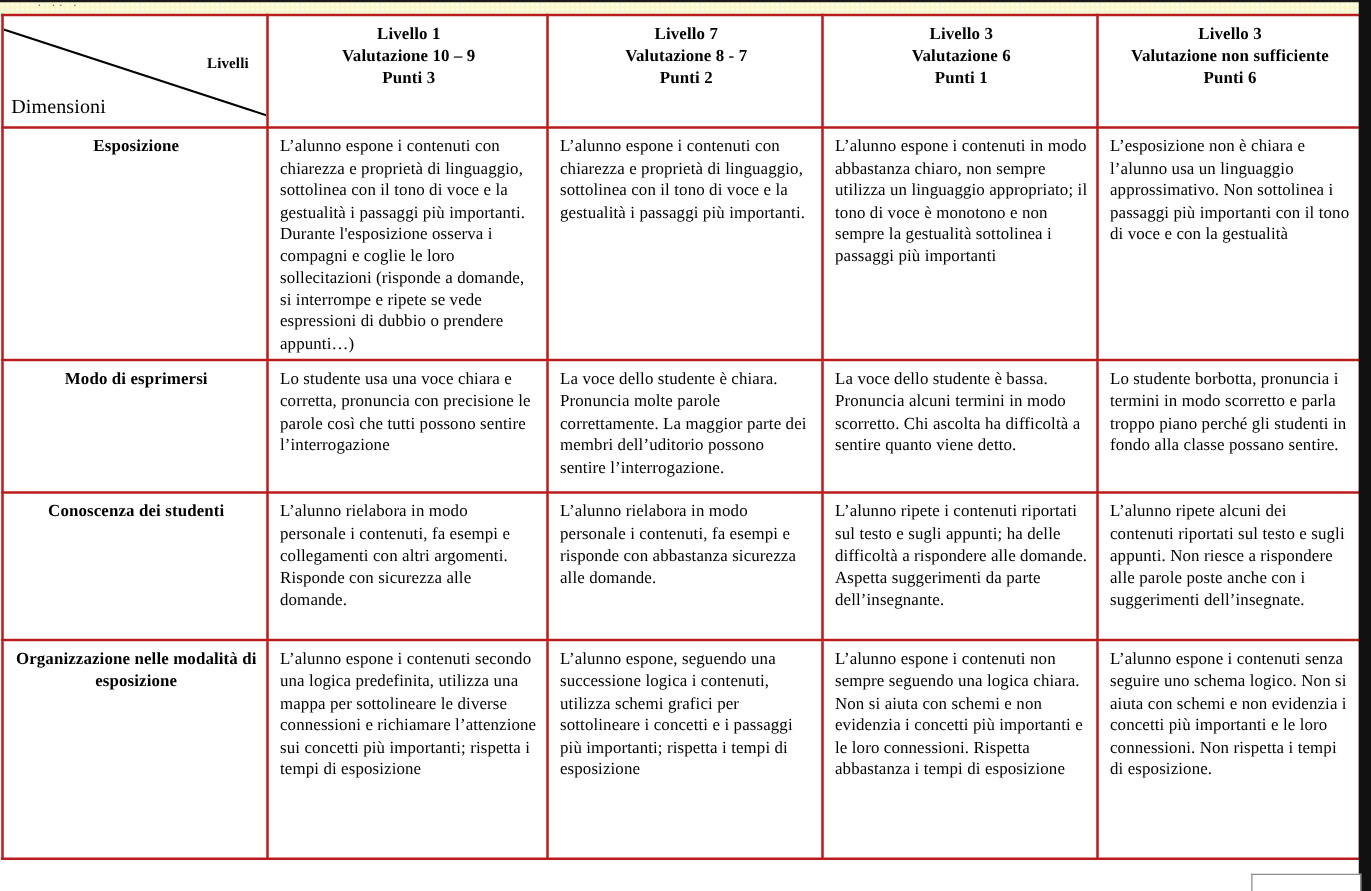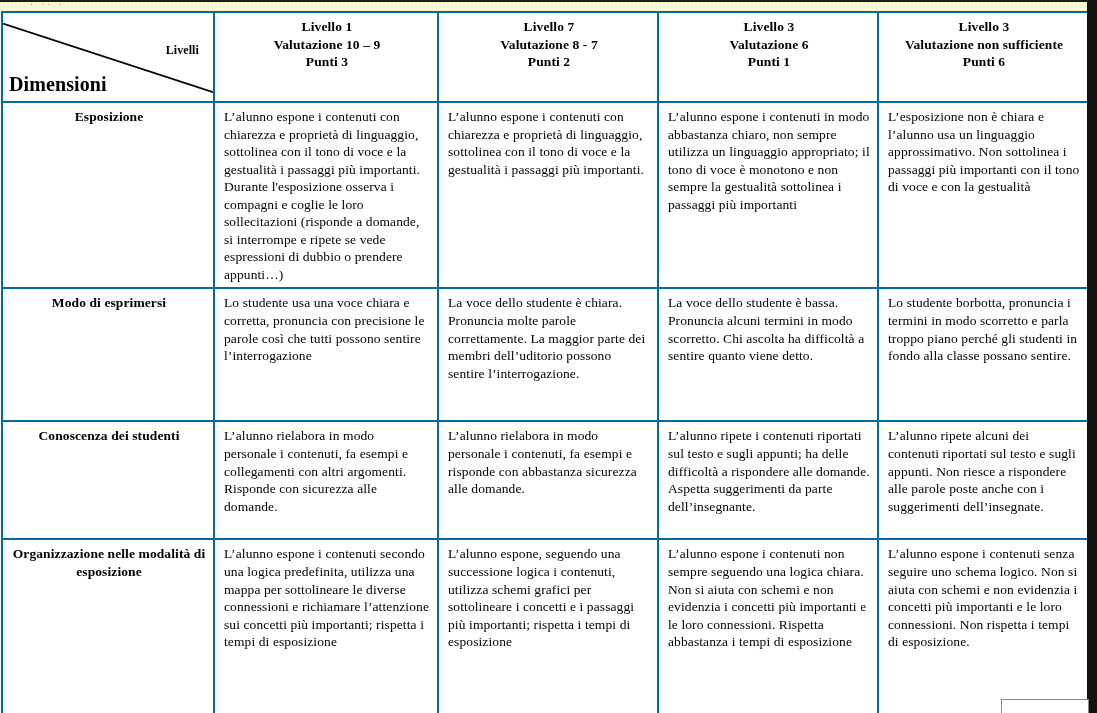--- a/index.html
+++ b/index.html
@@ -27,37 +27,37 @@
   .right-band{
     position:absolute;top:0;right:0;width:10px;height:100%;background:#111;
   }
   table.rubric{
     position:absolute;top:11px;left:1px;
     border-collapse:collapse;table-layout:fixed;
     width:1086px;
     background:#fff;
   }
   table.rubric td{
-    border:2px solid #0369a1;
+    border:2px solid #b91c1c;
     vertical-align:top;
     padding:5px 7px 4px 9px;
     font-size:13.5px;
     line-height:1.3;
     letter-spacing:0.1px;
     overflow:hidden;
   }
   td.corner{position:relative;padding:0;}
   .corner svg{position:absolute;top:0;left:0;width:100%;height:100%;}
   .corner .lbl-top{
     position:absolute;top:30px;right:14px;
     font-weight:bold;font-size:12px;
   }
   .corner .lbl-bottom{
     position:absolute;bottom:4px;left:6px;
-    font-weight:bold;font-size:20px;
+    font-weight:normal;font-size:16px;
   }
   td.colhead{
     text-align:center;vertical-align:top;
     font-weight:bold;font-size:15px;
     padding-top:8px;line-height:1.45;
   }
   td.rowlabel{
     text-align:center;vertical-align:middle;
     font-weight:bold;font-size:16.5px;
     line-height:1.3;
@@ -121,21 +121,21 @@
     </tr>
 
     <tr style="height:184px">
       <td class="rowlabel">Esposizione</td>
       <td>L’alunno espone i contenuti con chiarezza e proprietà di linguaggio, sottolinea con il tono di voce e la gestualità i passaggi più importanti. Durante l'esposizione osserva i compagni e coglie le loro sollecitazioni (risponde a domande, si interrompe e ripete se vede espressioni di dubbio o prendere appunti…)</td>
       <td>L’alunno espone i contenuti con chiarezza e proprietà di linguaggio, sottolinea con il tono di voce e la gestualità i passaggi più importanti.</td>
       <td>L’alunno espone i contenuti in modo abbastanza chiaro, non sempre utilizza un linguaggio appropriato; il tono di voce è monotono e non sempre la gestualità sottolinea i passaggi più importanti</td>
       <td>L’esposizione non è chiara e l’alunno usa un linguaggio approssimativo. Non sottolinea i passaggi più importanti con il tono di voce e con la gestualità</td>
     </tr>
 
-    <tr style="height:133px">
+    <tr style="height:106px">
       <td class="rowlabel">Modo di esprimersi</td>
       <td>Lo studente usa una voce chiara e corretta, pronuncia con precisione le parole così che tutti possono sentire l’interrogazione</td>
       <td>La voce dello studente è chiara. Pronuncia molte parole correttamente. La maggior parte dei membri dell’uditorio possono sentire l’interrogazione.</td>
       <td>La voce dello studente è bassa. Pronuncia alcuni termini in modo scorretto.  Chi ascolta ha difficoltà a sentire quanto viene detto.</td>
       <td>Lo studente borbotta, pronuncia i termini in modo scorretto e parla troppo piano perché gli studenti in fondo alla classe possano sentire.</td>
     </tr>
 
     <tr style="height:118px">
       <td class="rowlabel">Conoscenza dei studenti</td>
       <td>L’alunno rielabora in modo personale i contenuti, fa esempi e collegamenti con altri argomenti. Risponde con sicurezza alle domande.</td>

